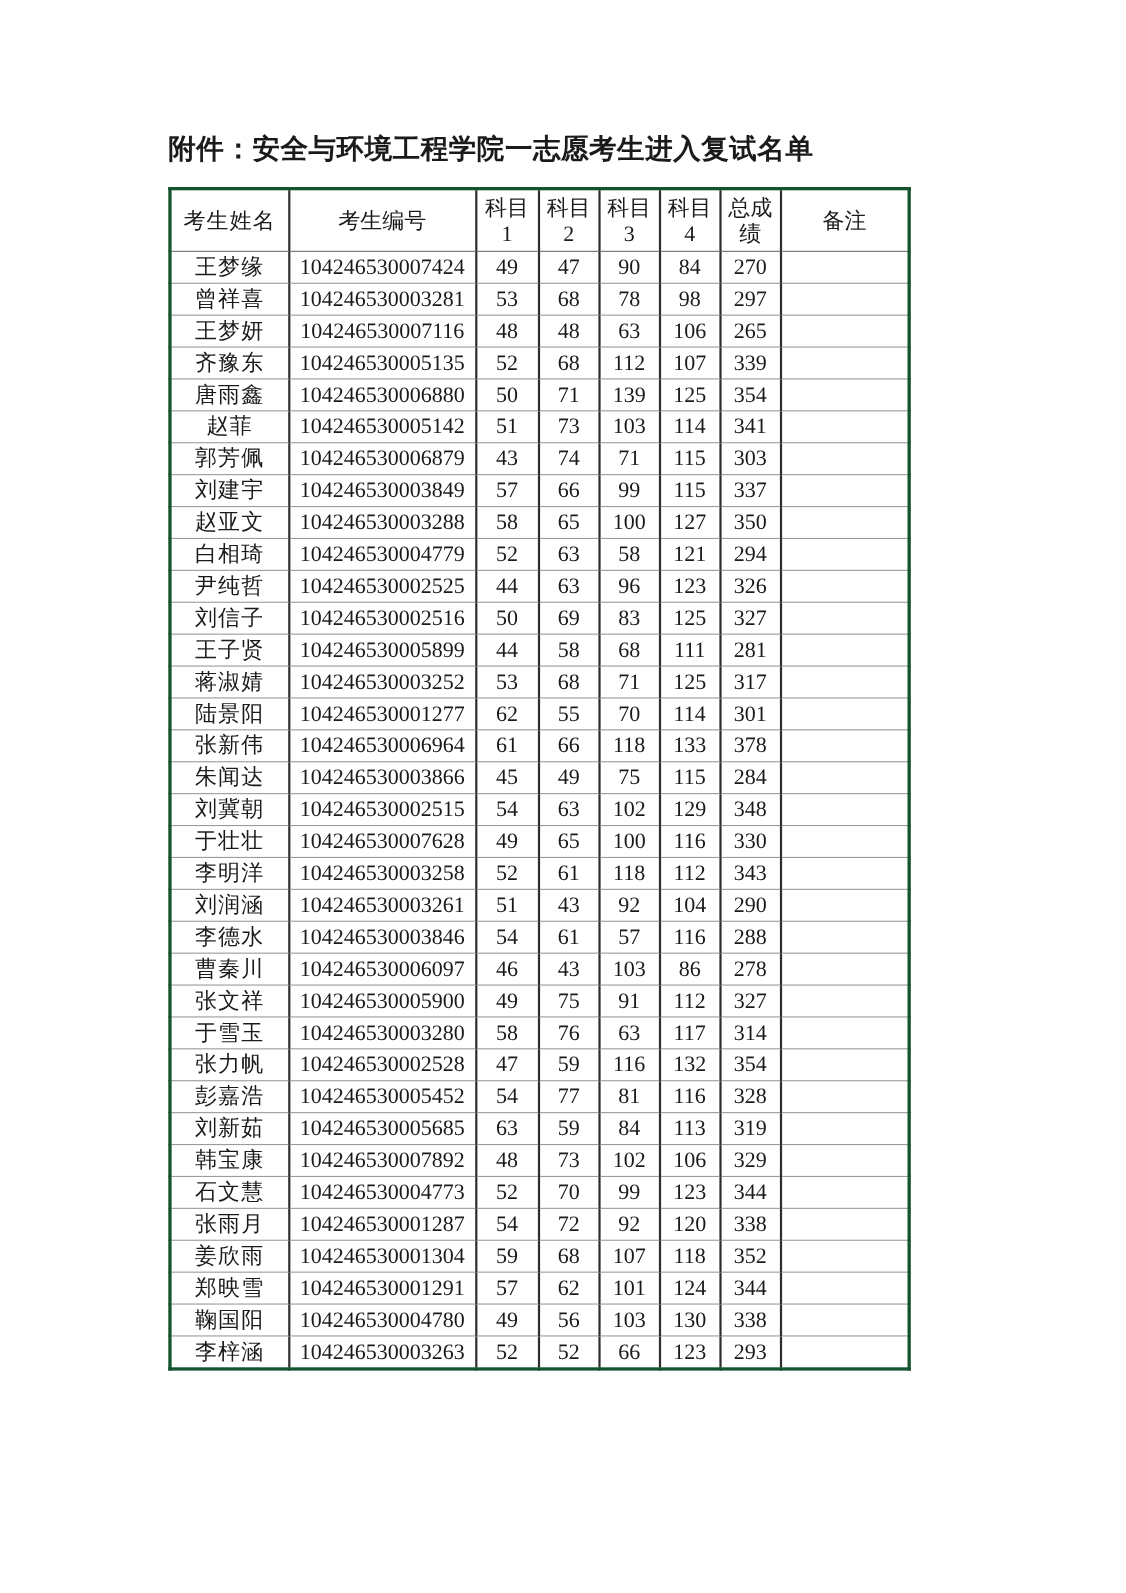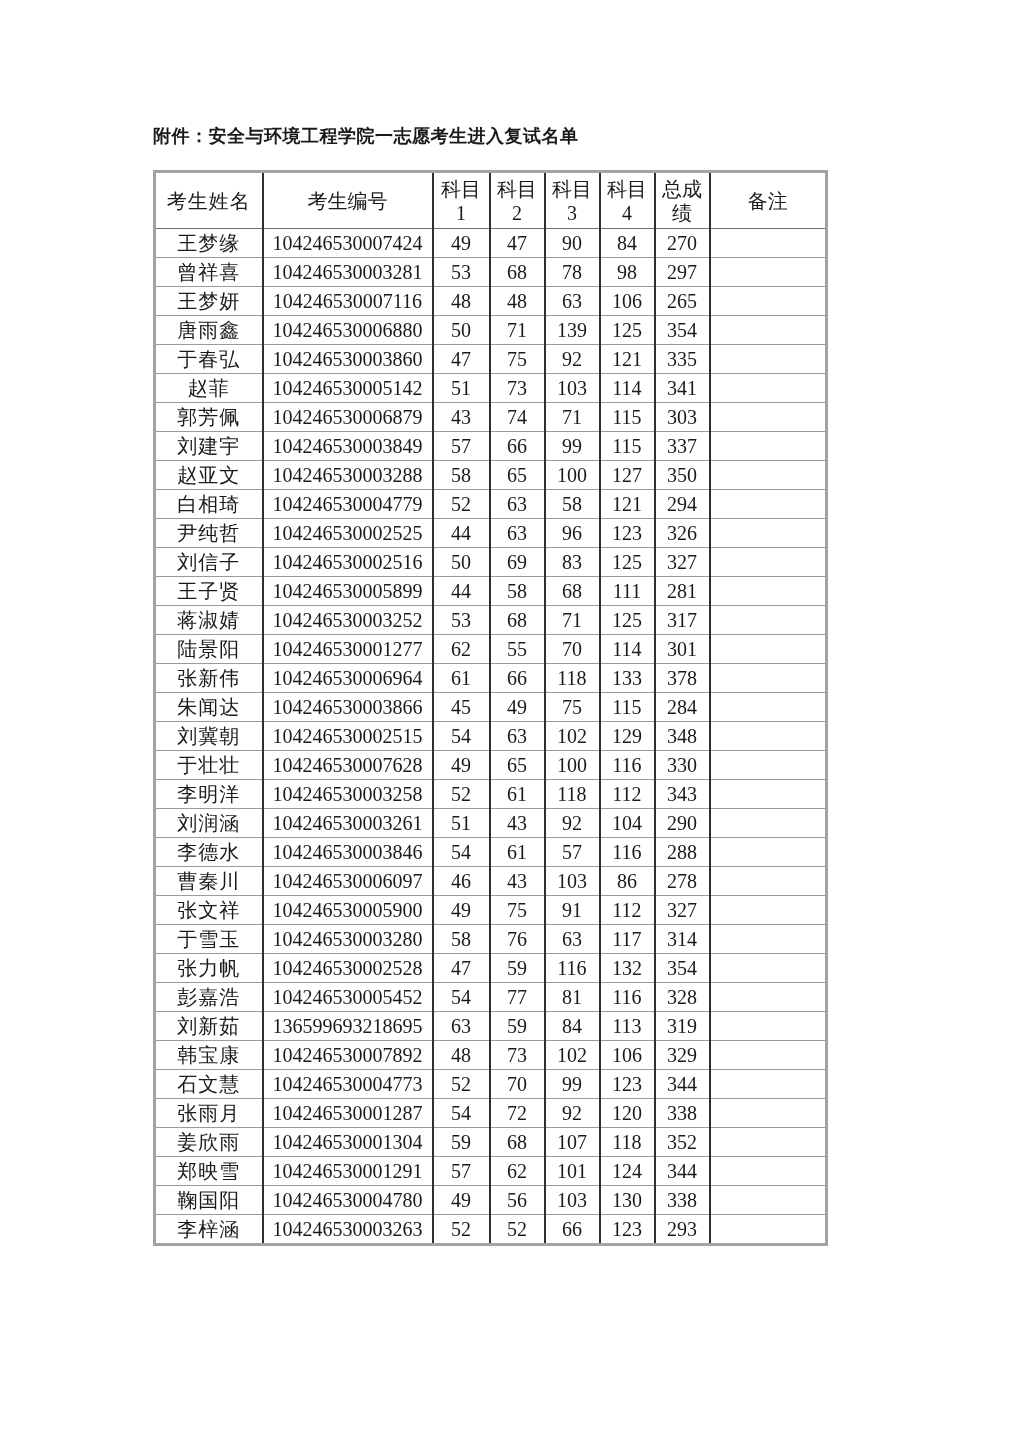--- a/index.html
+++ b/index.html
@@ -15,32 +15,32 @@
     color: #1a1a1a;
     font-family: "Liberation Serif", "DejaVu Serif", serif;
   }
   .page {
     position: absolute;
     left: 153px;
     top: 122px;
   }
   .doc-title {
     font-family: "Liberation Sans", "DejaVu Sans", sans-serif;
-    font-size: 18px;
+    font-size: 25px;
     font-weight: 700;
     line-height: 28px;
     letter-spacing: 0.5px;
     margin: 0 0 20px 0;
     white-space: nowrap;
   }
   table.score-table {
     border-collapse: collapse;
     table-layout: fixed;
     width: 672px;
-    border: 3px solid #a3a3a3;
+    border: 3px solid #14532d;
     padding-left: 16px;
   }
   col.c-name   { width: 108px; }
   col.c-id     { width: 170px; }
   col.c-s      { width: 55px;  }
   col.c-s1     { width: 57px;  }
   col.c-total  { width: 55px;  }
   col.c-remark { width: 117px; }
 
   .score-table th,
@@ -141,42 +141,42 @@
     <td class="cell-name">王梦妍</td>
     <td>104246530007116</td>
     <td>48</td>
     <td>48</td>
     <td>63</td>
     <td>106</td>
     <td>265</td>
     <td></td>
   </tr>
 
+  <tr>
+    <td class="cell-name">齐豫东</td>
+    <td>104246530005135</td>
+    <td>52</td>
+    <td>68</td>
+    <td>112</td>
+    <td>107</td>
+    <td>339</td>
+    <td></td>
+  </tr>
 
   <tr>
     <td class="cell-name">唐雨鑫</td>
     <td>104246530006880</td>
     <td>50</td>
     <td>71</td>
     <td>139</td>
     <td>125</td>
     <td>354</td>
     <td></td>
   </tr>
 
-  <tr>
-    <td class="cell-name">于春弘</td>
-    <td>104246530003860</td>
-    <td>47</td>
-    <td>75</td>
-    <td>92</td>
-    <td>121</td>
-    <td>335</td>
-    <td></td>
-  </tr>
 
   <tr>
     <td class="cell-name">赵菲</td>
     <td>104246530005142</td>
     <td>51</td>
     <td>73</td>
     <td>103</td>
     <td>114</td>
     <td>341</td>
     <td></td>
@@ -411,21 +411,21 @@
     <td>54</td>
     <td>77</td>
     <td>81</td>
     <td>116</td>
     <td>328</td>
     <td></td>
   </tr>
 
   <tr>
     <td class="cell-name">刘新茹</td>
-    <td>136599693218695</td>
+    <td>104246530005685</td>
     <td>63</td>
     <td>59</td>
     <td>84</td>
     <td>113</td>
     <td>319</td>
     <td></td>
   </tr>
 
   <tr>
     <td class="cell-name">韩宝康</td>

